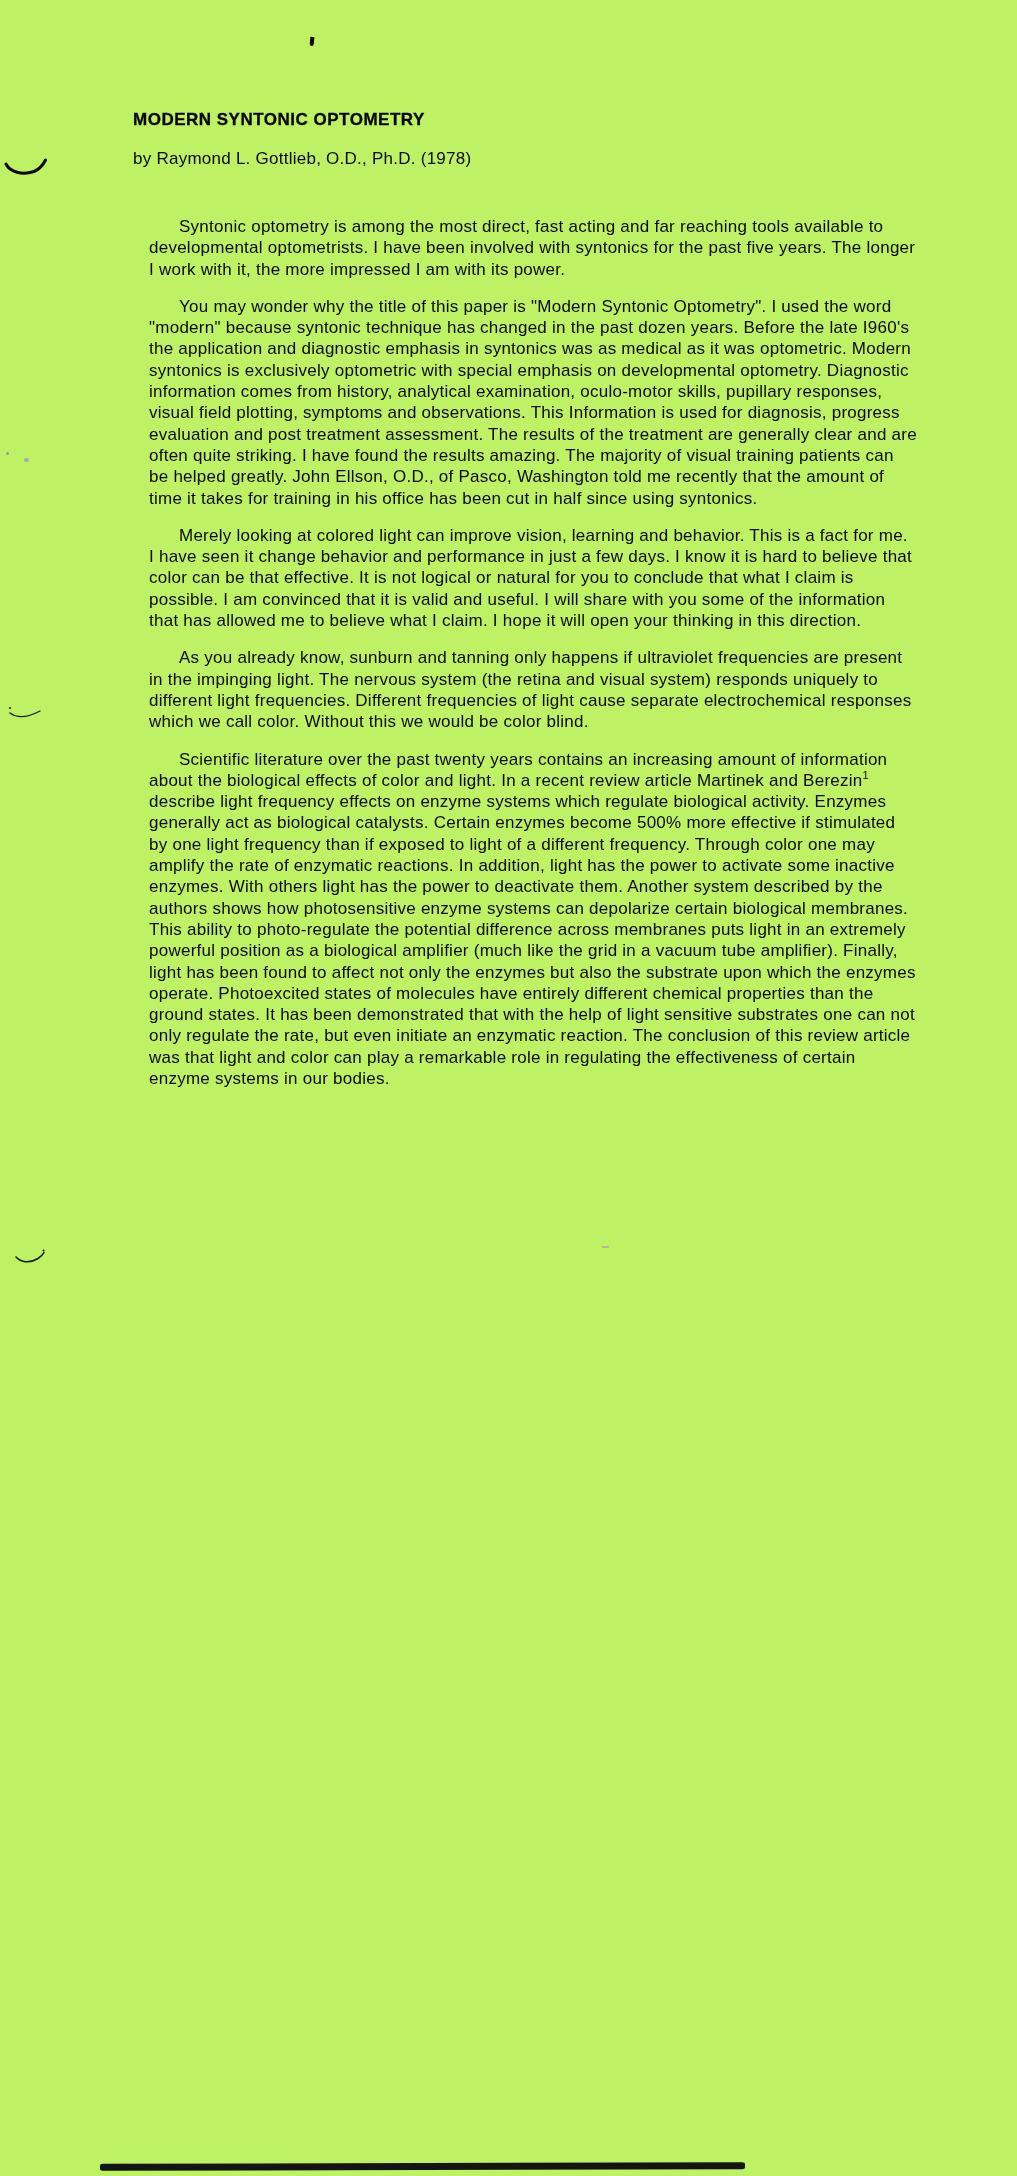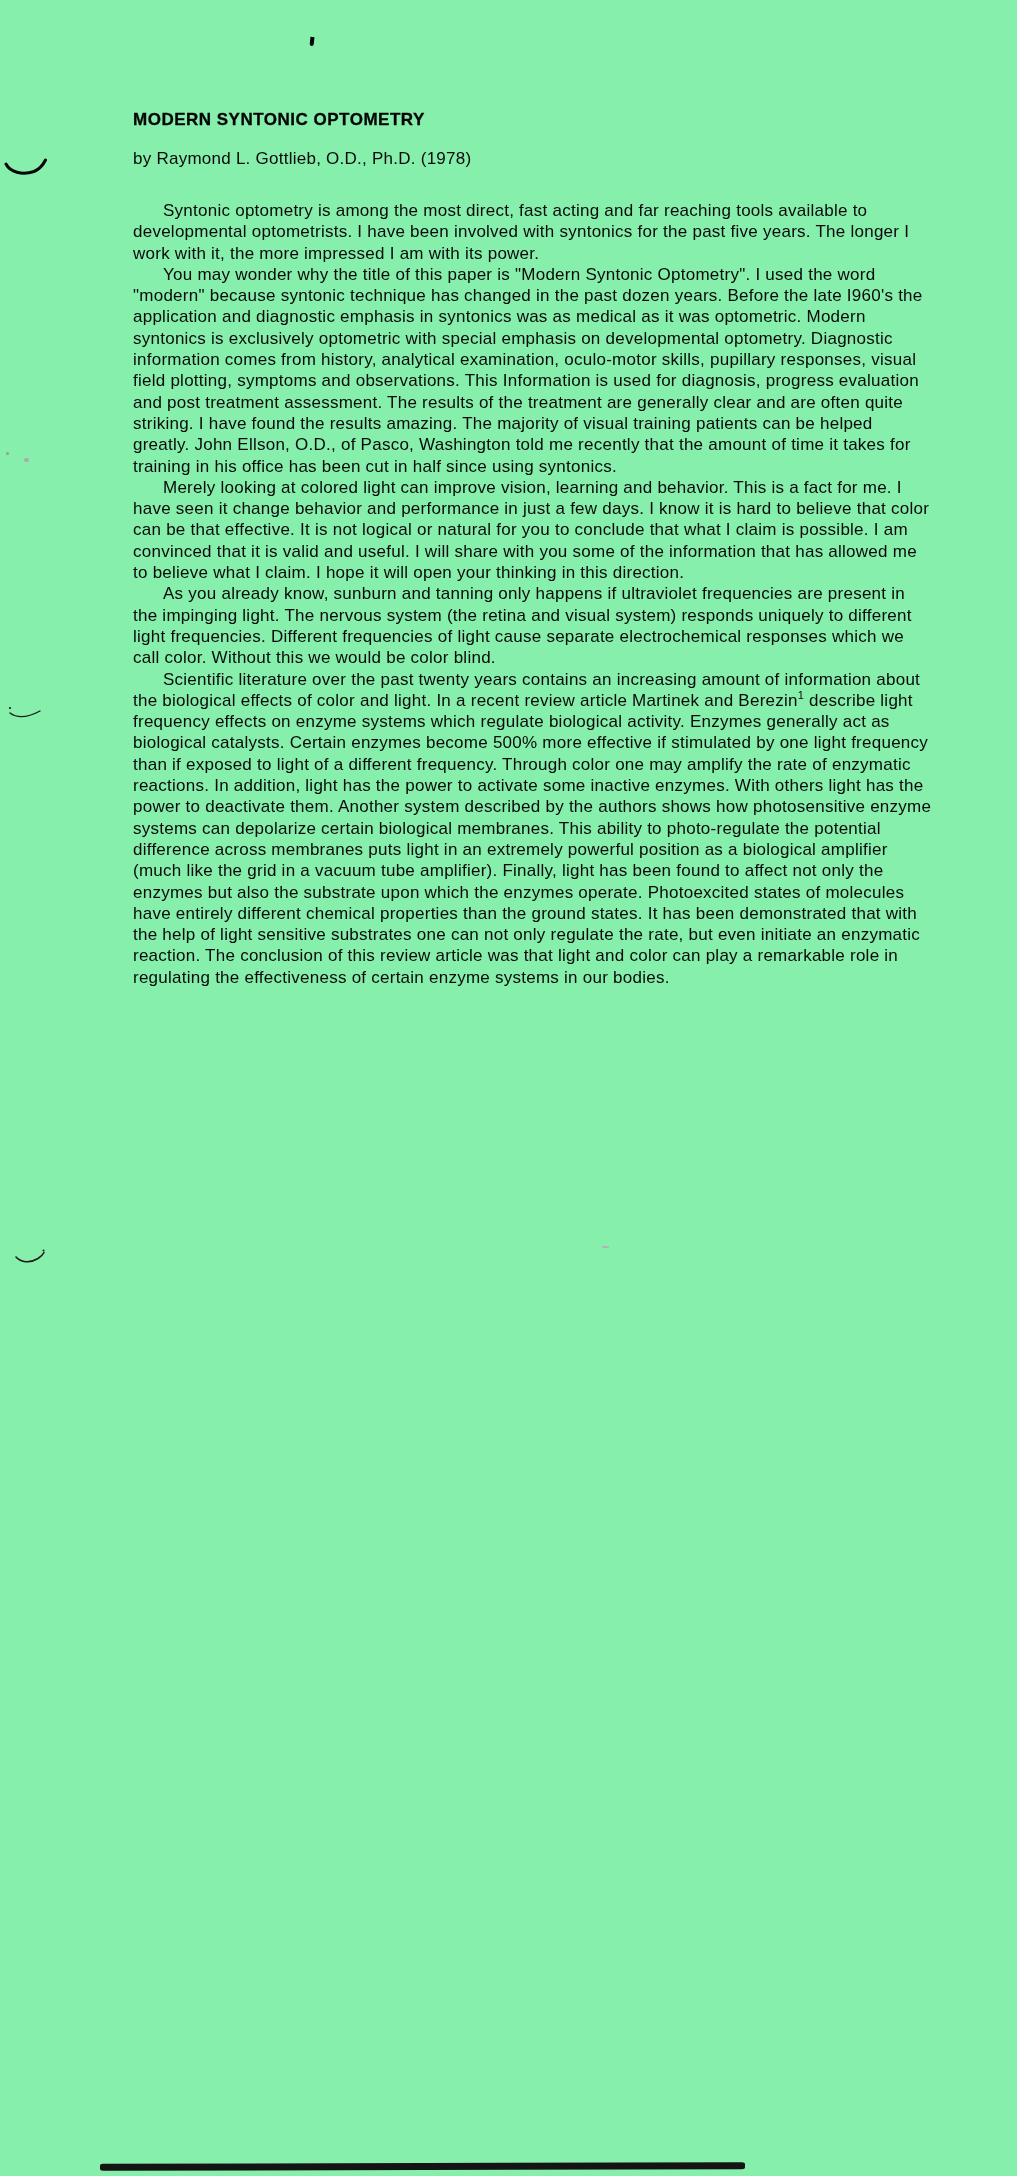--- a/index.html
+++ b/index.html
@@ -4,21 +4,21 @@
 <style>
   html, body {
     margin: 0;
     padding: 0;
     background: #ffffff;
   }
   .page {
     position: relative;
     width: 1017px;
     height: 2176px;
-    background: #86efac;
+    background: #bef264;
     overflow: hidden;
     font-family: "Liberation Sans", sans-serif;
     color: #0a0a0a;
   }
   .doc-title {
     position: absolute;
     left: 133px;
     top: 110px;
     margin: 0;
     font-size: 17px;
@@ -36,21 +36,21 @@
     letter-spacing: 0.25px;
     text-align: center;
   }
   .doc-body {
     position: absolute;
     left: 133px;
     top: 200px;
     width: 800px;
   }
   .doc-body p {
-    margin: 0;
+    margin: 16px;
     font-size: 17px;
     line-height: 21.3px;
     letter-spacing: 0.25px;
     text-indent: 30px;
     text-align: left;
     color: #0a0a0a;
   }
   .doc-body sup {
     font-size: 11px;
     line-height: 0;

